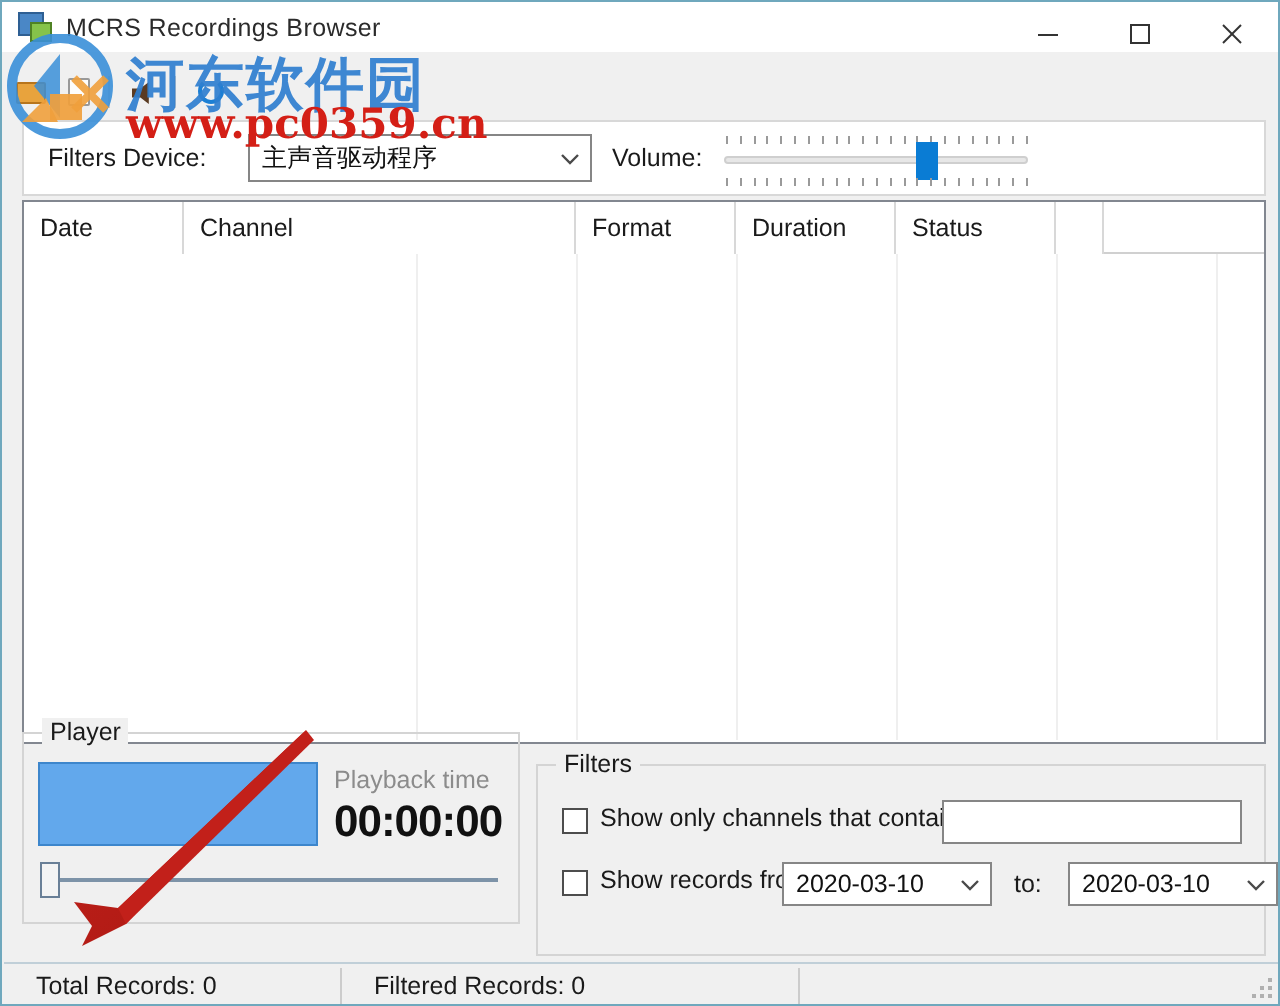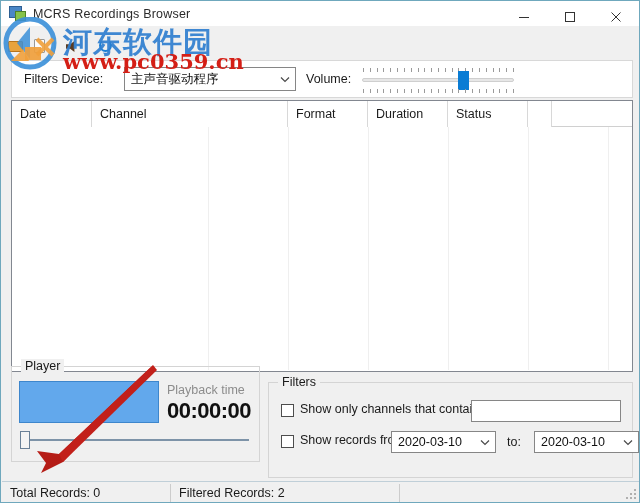--- a/index.html
+++ b/index.html
@@ -240,21 +240,21 @@
 
   
   .statusbar {
     position: absolute; left: 0; bottom: 0;
     width: 638px; height: 22px;
     background: #f0f0f0;
     border-top: 1px solid #c0cfd8;
     display: flex; align-items: center;
     font-size: 12.5px; color: #1a1a1a;
   }
-  .sb-cell { height: 22px; display: flex; align-items: center; padding-left: 8px; }
+  .sb-cell { height: 22px; display: flex; align-items: center; padding-left: 16px; }
   .sb-div { width: 1px; height: 18px; background: #cccccc; }
   .grip {
     position: absolute; right: 2px; bottom: 2px; width: 12px; height: 12px;
   }
   .grip i {
     position: absolute; width: 2px; height: 2px; background: #b0b0b0;
   }
 
   
   .watermark {
@@ -469,21 +469,21 @@
     </div>
 
     <div class="btn" id="btn-play">Play</div>
     <div class="btn" id="btn-pause">Pause</div>
     <div class="btn" id="btn-stop">Stop</div>
     <div class="btn" id="btn-close">Close</div>
 
     <div class="statusbar">
       <div class="sb-cell" style="width:168px;">Total Records: 0</div>
       <div class="sb-div"></div>
-      <div class="sb-cell" style="width:228px;">Filtered Records: 2</div>
+      <div class="sb-cell" style="width:228px;">Filtered Records: 0</div>
       <div class="sb-div"></div>
       <div class="sb-cell" style="flex:1;"></div>
       <div class="grip" id="resize-grip">
           <i style="left: 8px; top: 8px;"></i>
           <i style="left: 4px; top: 8px;"></i>
           <i style="left: 0px; top: 8px;"></i>
           <i style="left: 8px; top: 4px;"></i>
           <i style="left: 4px; top: 4px;"></i>
           <i style="left: 8px; top: 0px;"></i>
         </div>

